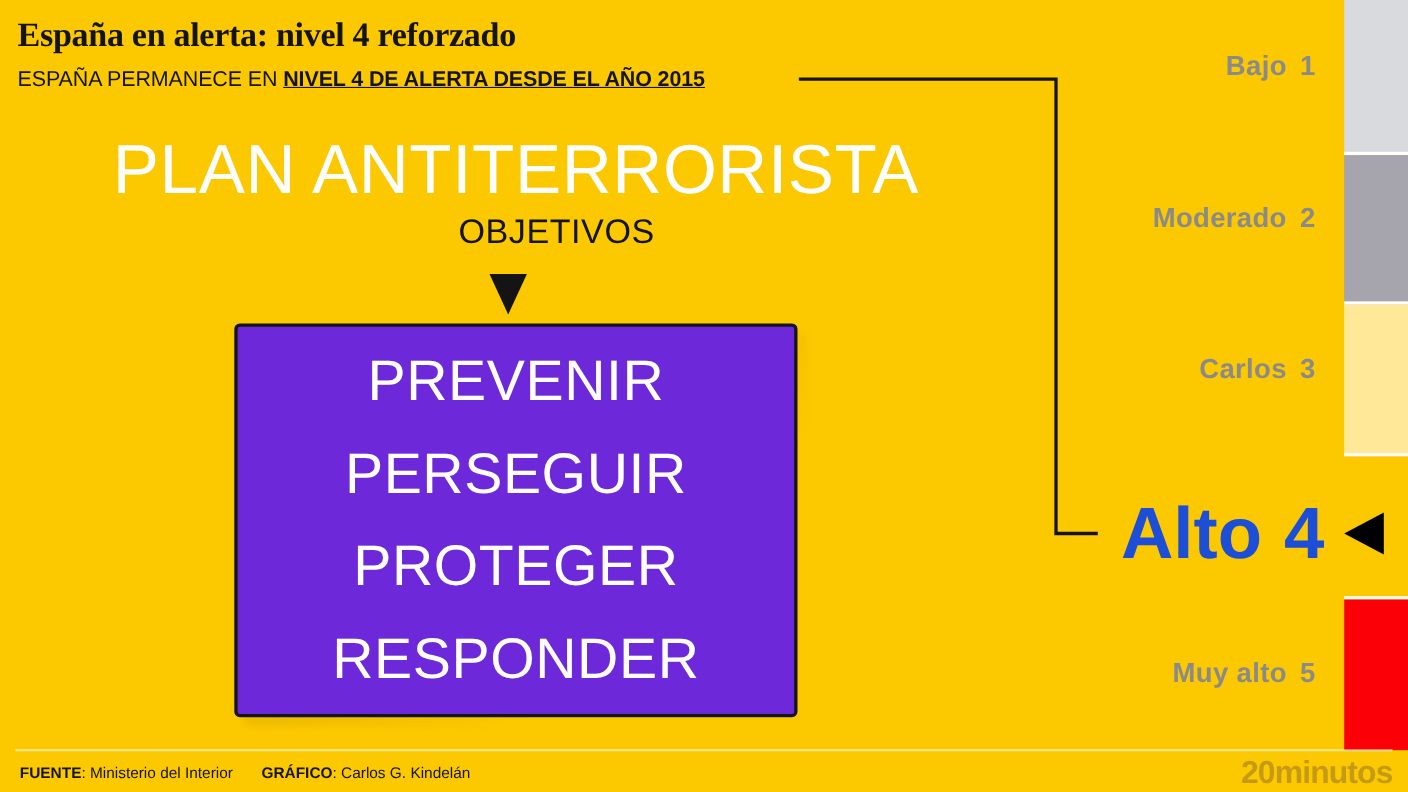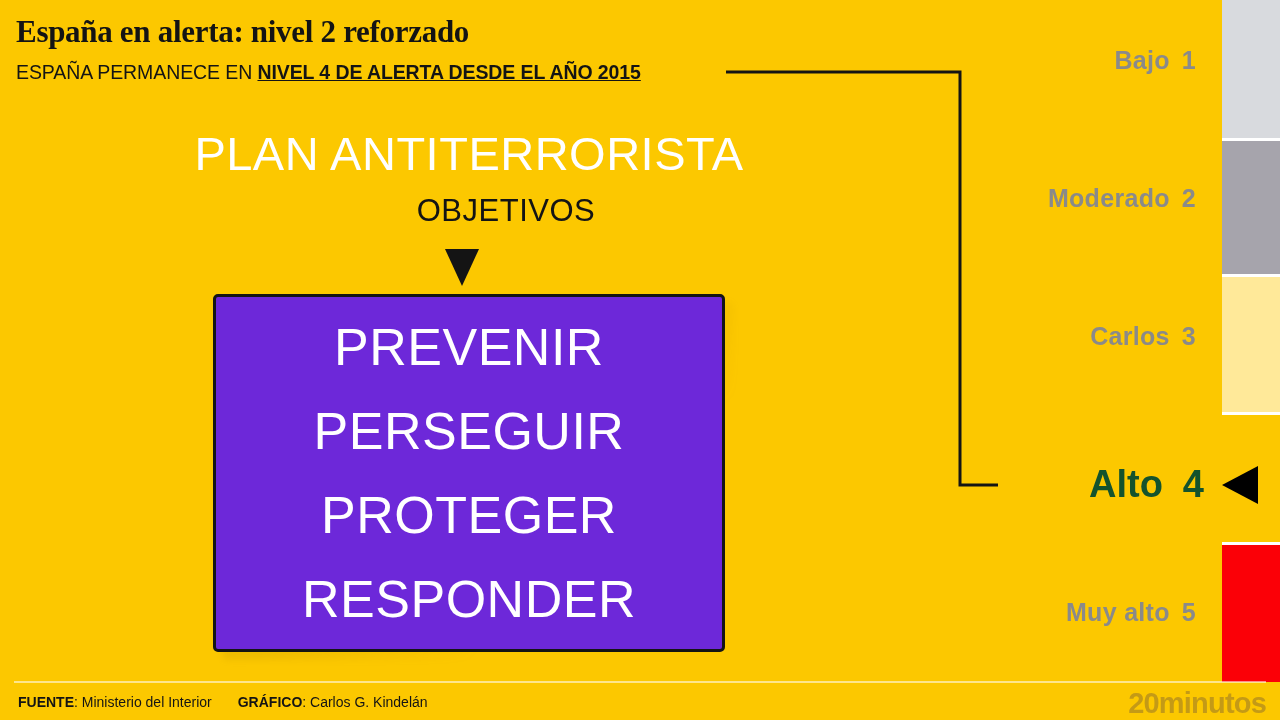--- a/index.html
+++ b/index.html
@@ -51,21 +51,21 @@
     pointer-events: none;
   }
 
   
   .plan-title {
     position: absolute;
     left: 0;
     top: 119px;
     width: 938px;
     text-align: center;
-    font-size: 47px;
+    font-size: 63px;
     line-height: 70px;
     color: #ffffff;
     letter-spacing: 0.5px;
     font-weight: normal;
   }
   .objetivos {
     position: absolute;
     left: 0;
     top: 192px;
     width: 938px;
@@ -142,22 +142,22 @@
     text-align: right;
     white-space: nowrap;
     color: #8a8a8a;
     font-weight: bold;
     font-size: 25px;
     line-height: 30px;
     letter-spacing: 0.3px;
   }
   .level-label .num { margin-left: 12px; }
   .level-label.current {
-    color: #14532d;
-    font-size: 38px;
+    color: #1d4ed8;
+    font-size: 66px;
     line-height: 64px;
     right: 76px;
     letter-spacing: 0px;
   }
   .level-label.current .num { margin-left: 20px; }
   .level-pointer {
     position: absolute;
     left: 1222px;
     top: 466px;
     width: 0;
@@ -196,21 +196,21 @@
     font-weight: bold;
     color: #c49a16;
     letter-spacing: -0.8px;
   }
 </style>
 </head>
 <body>
 
 <div id="infographic">
 
-  <div class="headline">España en alerta: nivel 2 reforzado</div>
+  <div class="headline">España en alerta: nivel 4 reforzado</div>
   <div class="subhead"><span>ESPAÑA PERMANECE EN </span><span class="strong">NIVEL 4 DE ALERTA DESDE EL AÑO 2015</span></div>
 
   <svg class="connector" viewBox="0 0 280 440" width="280" height="440">
     <path d="M 0 12 L 234 12 L 234 425 L 272 425" fill="none" stroke="#141414" stroke-width="3"></path>
   </svg>
 
   <div class="plan-title">PLAN ANTITERRORISTA</div>
   <div class="objetivos">OBJETIVOS</div>
   <div class="down-arrow"></div>
 

